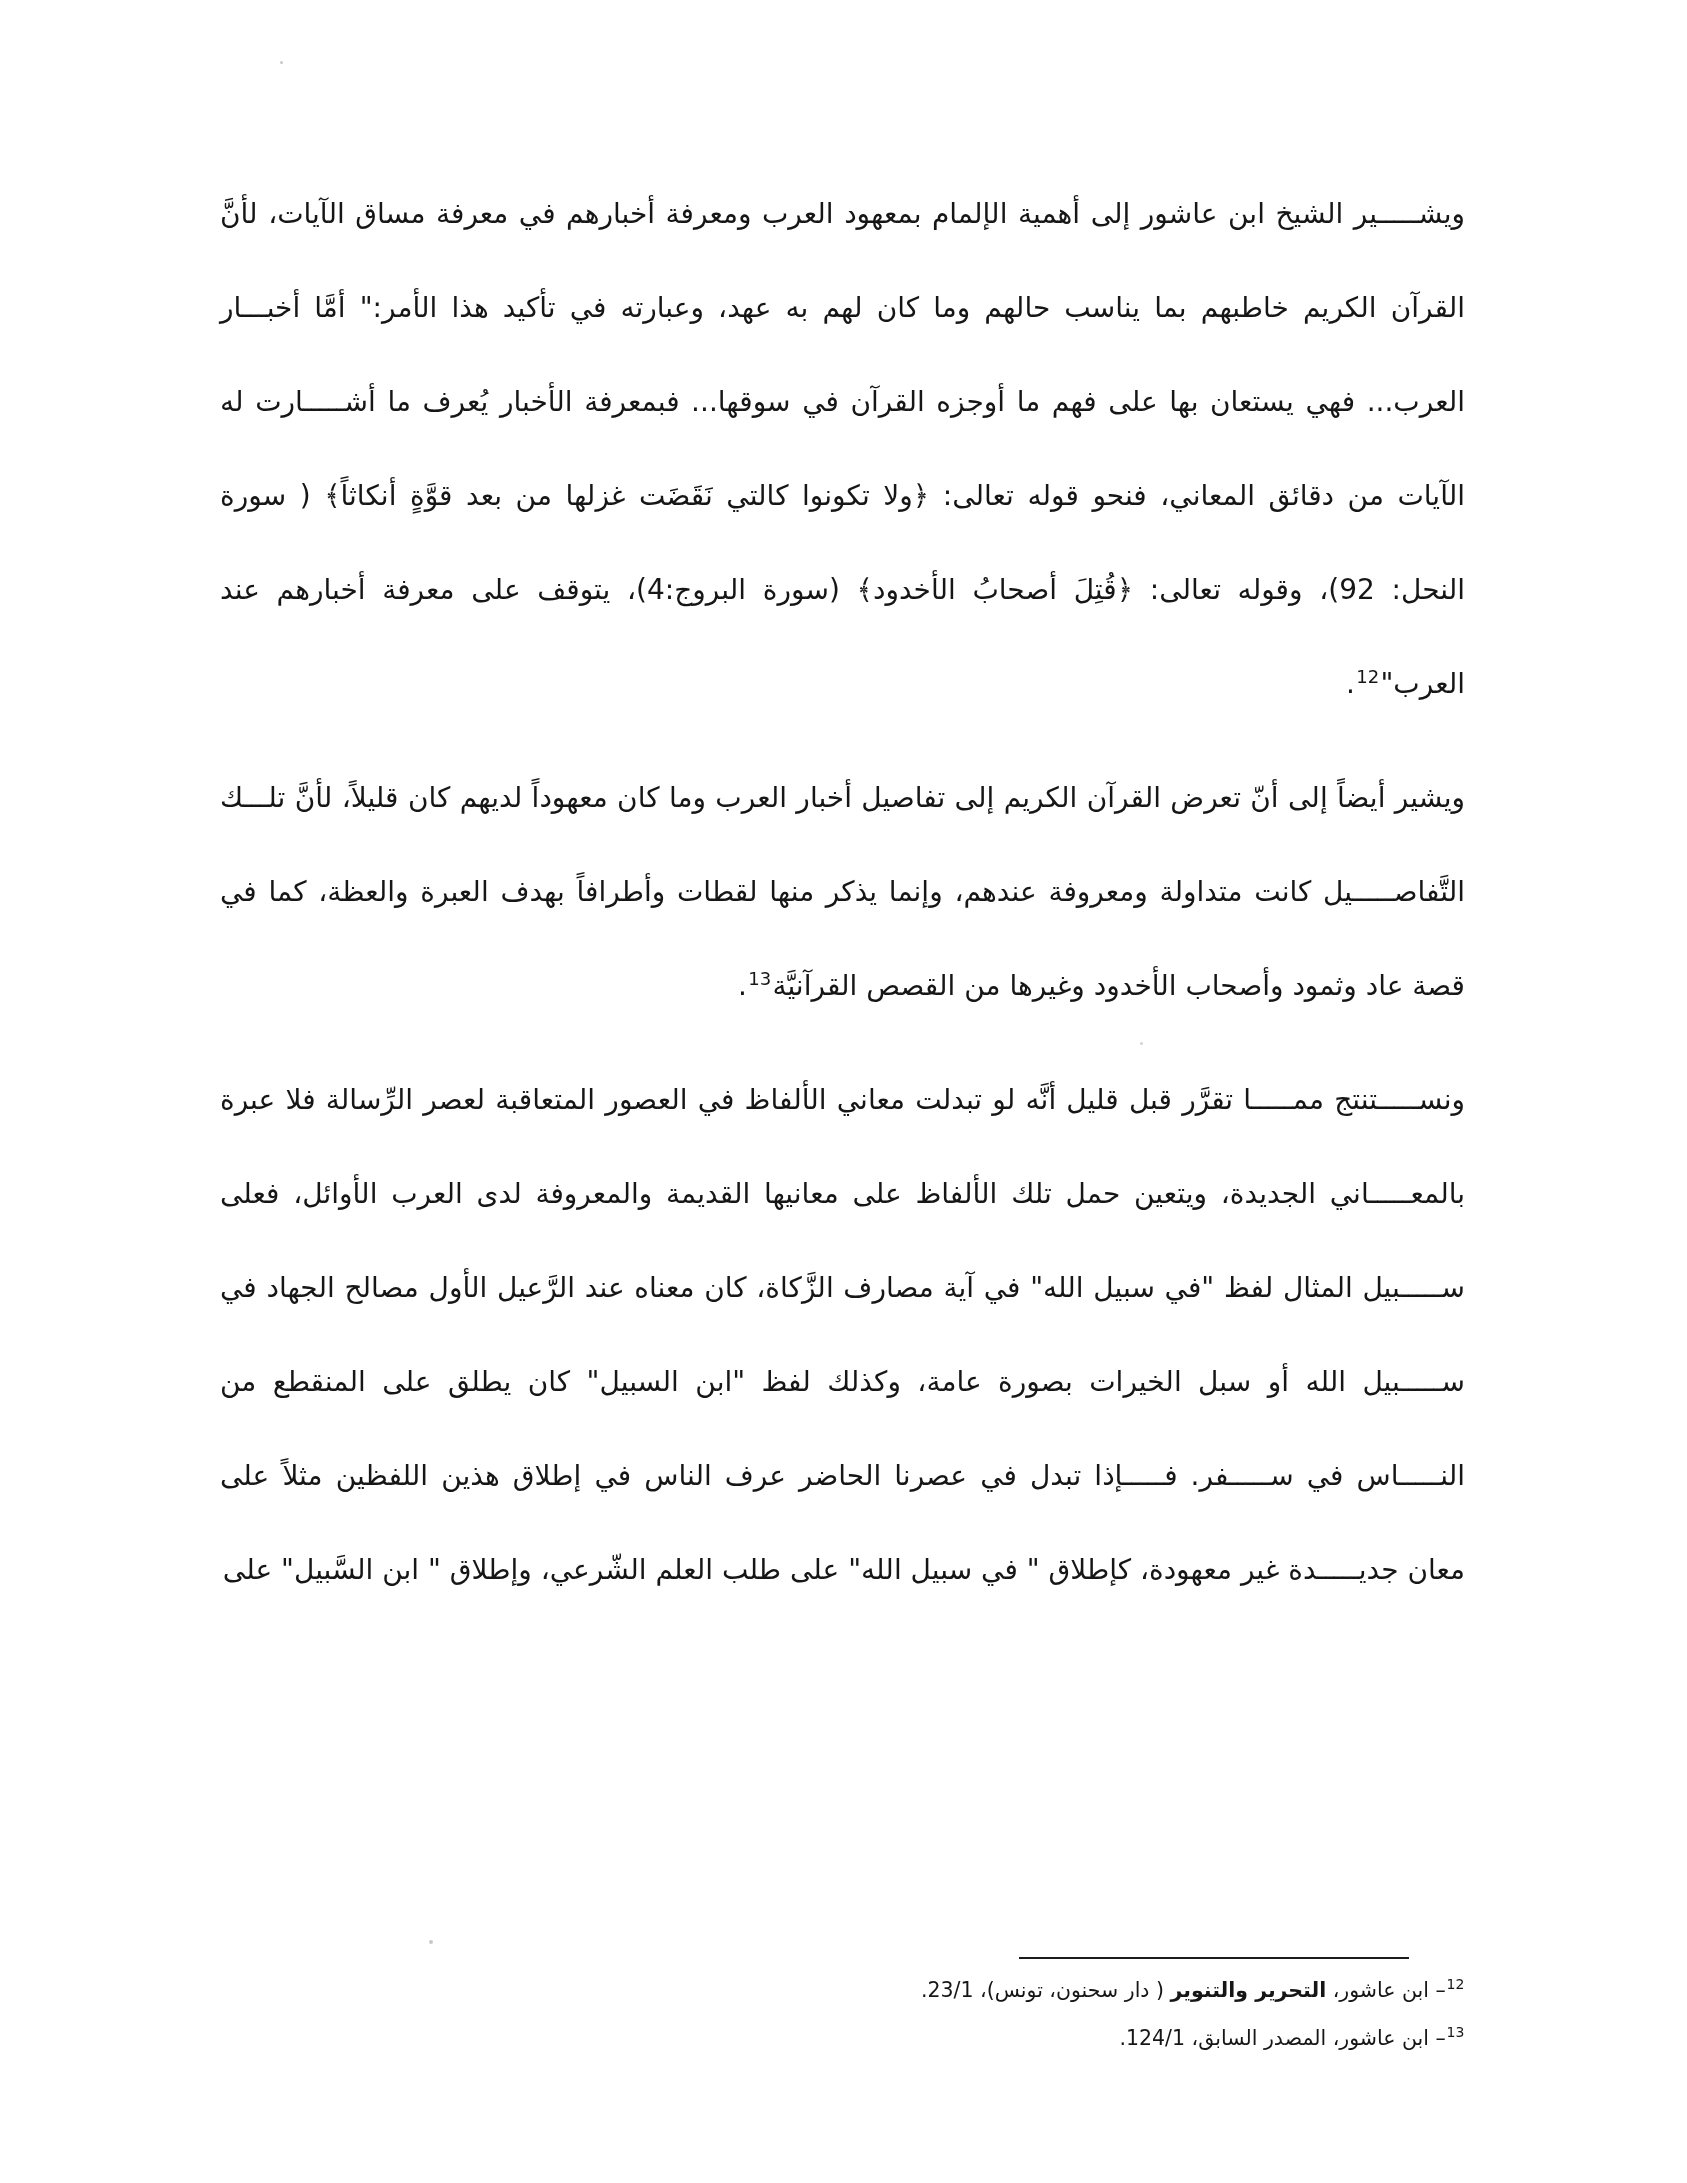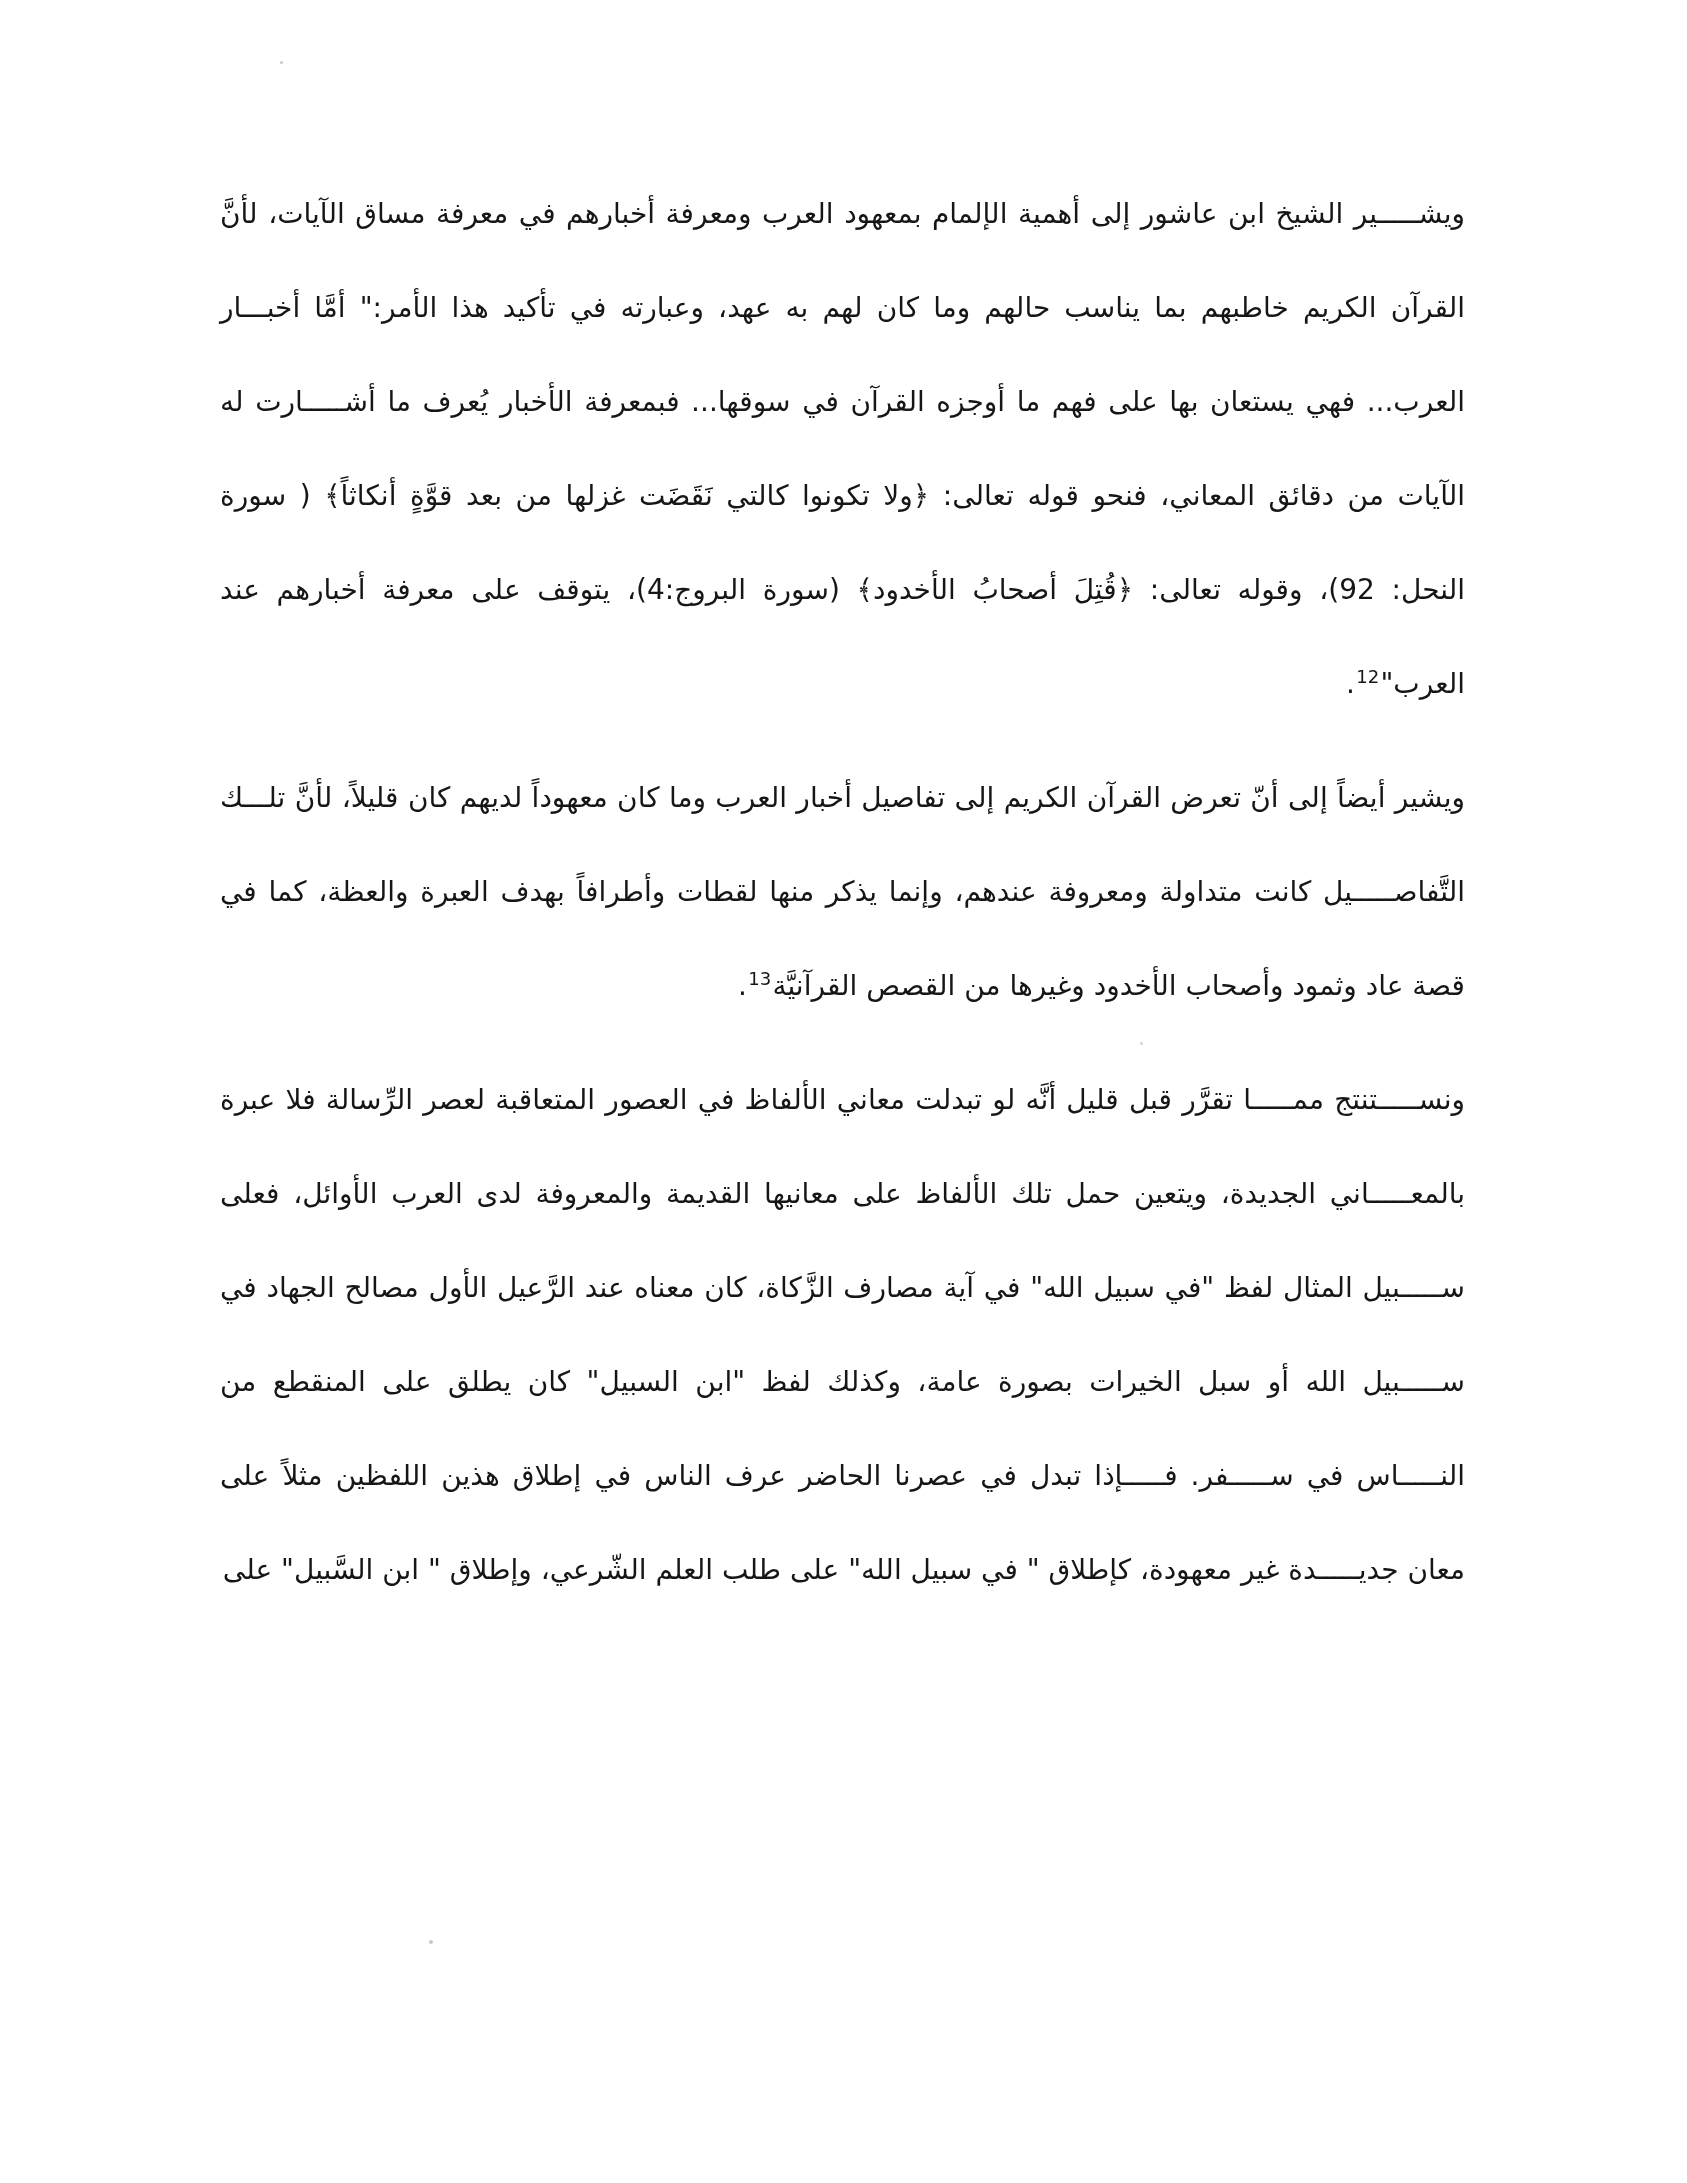--- a/index.html
+++ b/index.html
@@ -82,15 +82,24 @@
   <div class="content">
 
     <p class="para"><span>ويشـــــير الشيخ ابن عاشور إلى أهمية الإلمام بمعهود العرب ومعرفة أخبارهم في معرفة مساق الآيات، لأنَّ القرآن الكريم خاطبهم بما يناسب حالهم وما كان لهم به عهد، وعبارته في تأكيد هذا الأمر:" أمَّا أخبـــار العرب... فهي يستعان بها على فهم ما أوجزه القرآن في سوقها... فبمعرفة الأخبار يُعرف ما أشـــــارت له الآيات من دقائق المعاني، فنحو قوله تعالى: ﴿ولا تكونوا كالتي نَقَضَت غزلها من بعد قوَّةٍ أنكاثاً﴾ ( سورة النحل: 92)، وقوله تعالى: ﴿قُتِلَ أصحابُ الأخدود﴾ (سورة البروج:4)، يتوقف على معرفة أخبارهم عند العرب"</span><sup class="fn-ref">12</sup><span>.</span></p>
 
     <p class="para"><span>ويشير أيضاً إلى أنّ تعرض القرآن الكريم إلى تفاصيل أخبار العرب وما كان معهوداً لديهم كان قليلاً، لأنَّ تلـــك التَّفاصـــــيل كانت متداولة ومعروفة عندهم، وإنما يذكر منها لقطات وأطرافاً بهدف العبرة والعظة، كما في قصة عاد وثمود وأصحاب الأخدود  وغيرها من القصص القرآنيَّة</span><sup class="fn-ref">13</sup><span>.</span></p>
 
     <p class="para"><span>ونســـــتنتج ممـــــا تقرَّر قبل قليل أنَّه لو تبدلت معاني الألفاظ في العصور المتعاقبة لعصر الرِّسالة فلا عبرة بالمعـــــاني الجديدة، ويتعين حمل تلك الألفاظ على معانيها القديمة والمعروفة لدى العرب الأوائل، فعلى ســـــبيل المثال لفظ "في سبيل الله" في آية مصارف الزَّكاة، كان معناه عند الرَّعيل الأول مصالح الجهاد في ســـــبيل الله أو سبل الخيرات بصورة عامة، وكذلك لفظ "ابن السبيل" كان يطلق على المنقطع من النـــــاس في ســـــفر. فـــــإذا تبدل في عصرنا الحاضر عرف الناس في إطلاق هذين اللفظين مثلاً على معان جديـــــدة غير معهودة، كإطلاق " في سبيل الله" على طلب العلم الشّرعي، وإطلاق " ابن السَّبيل" على</span></p>
 
   </div>
 
+  <div class="footnote-area">
+
+    <div class="footnote-rule"></div>
+
+    <div class="footnote"><sup class="fn-ref">12</sup><span>– ابن عاشور، </span><span class="fn-bold">التحرير والتنوير</span><span> ( دار سحنون، تونس)، 23/1.</span></div>
+
+    <div class="footnote"><sup class="fn-ref">13</sup><span>– ابن عاشور، </span><span class="fn-bold"></span><span>المصدر السابق، 124/1.</span></div>
+
+  </div>
 
 </div>
 
 
 </body></html>

